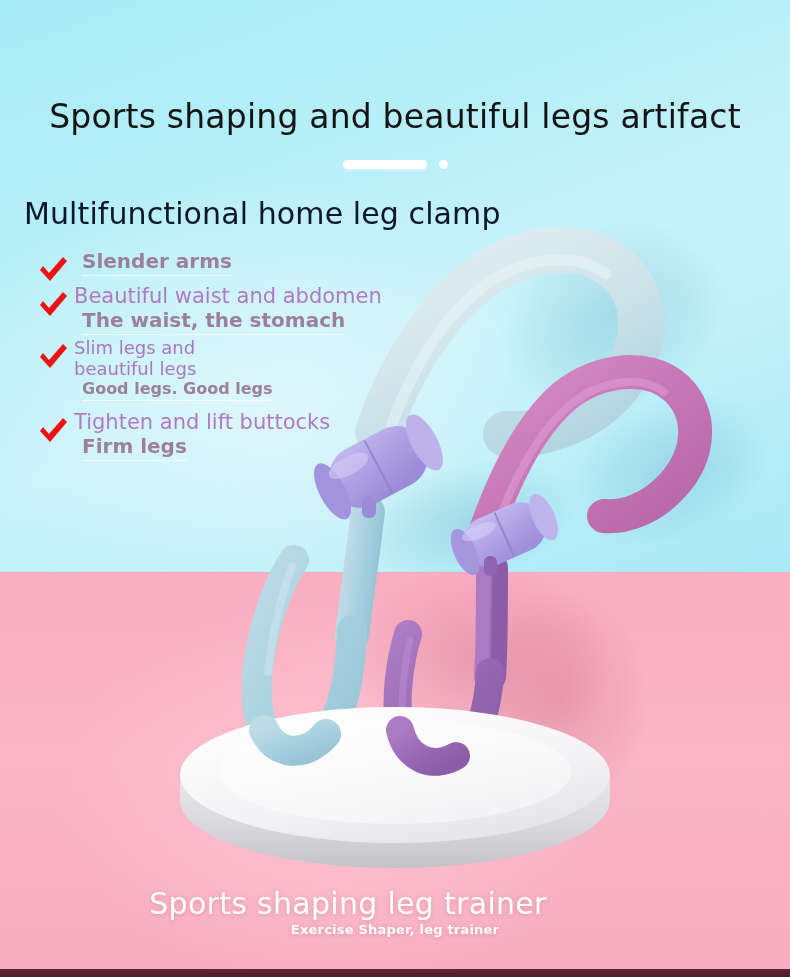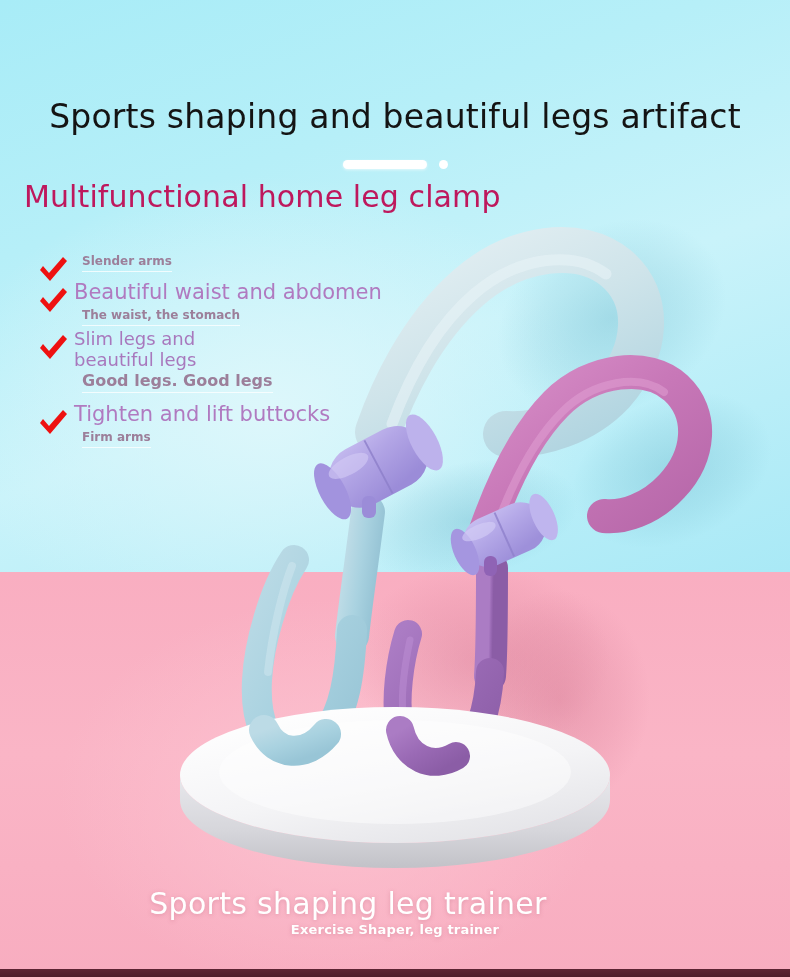--- a/index.html
+++ b/index.html
@@ -47,24 +47,24 @@
     display:flex;align-items:center;justify-content:center;gap:12px;
   }
   .divider .bar{
     width:84px;height:9px;border-radius:5px;background:#ffffff;
     box-shadow:0 1px 3px rgba(255,255,255,.6);
   }
   .divider .dot{
     width:9px;height:9px;border-radius:50%;background:#ffffff;
   }
   .subhead{
-    position:absolute;left:24px;top:179px;width:740px;
+    position:absolute;left:24px;top:196px;width:740px;
     font-size:30px;
     font-weight:400;
-    color:#be185d;
+    color:#0f172a;
     letter-spacing:.1px;
     white-space:nowrap;
   }
 
   
   .features{
     position:absolute;left:38px;top:250px;width:420px;
   }
   .feature{
     position:relative;
@@ -83,21 +83,21 @@
   }
   .feature .title.two-line{
     font-size:18px;
     color:#a878bd;
     line-height:1.18;
     white-space:normal;
     max-width:200px;
   }
   .feature .sub{
     display:inline-block;
-    font-size:12px;
+    font-size:20px;
     font-weight:bold;
     color:#9c7f9a;
     line-height:1.15;
     margin-left:8px;
     padding-bottom:2px;
     border-bottom:1.5px solid rgba(255,255,255,.75);
     white-space:nowrap;
   }
   .feature.f3 .sub{
     font-size:16px;
@@ -338,21 +338,21 @@
       <div class="sub">Good legs. Good legs</div>
     </div>
 
     <div class="feature f4">
       <span class="check">
         <svg viewBox="0 0 30 28" width="30" height="28" xmlns="http://www.w3.org/2000/svg">
           <path d="M2 14 L5 10 L11 17 L25 1 L29 5 L12 25 Z" fill="#ee1111"></path>
         </svg>
       </span>
       <div class="title">Tighten and lift buttocks</div>
-      <div class="sub">Firm arms</div>
+      <div class="sub">Firm legs</div>
     </div>
 
   </div>
 
   <div class="caption-main">Sports shaping leg trainer</div>
   <div class="caption-sub">Exercise Shaper, leg trainer</div>
 
   <div class="bottom-strip"></div>
 </div>
 

